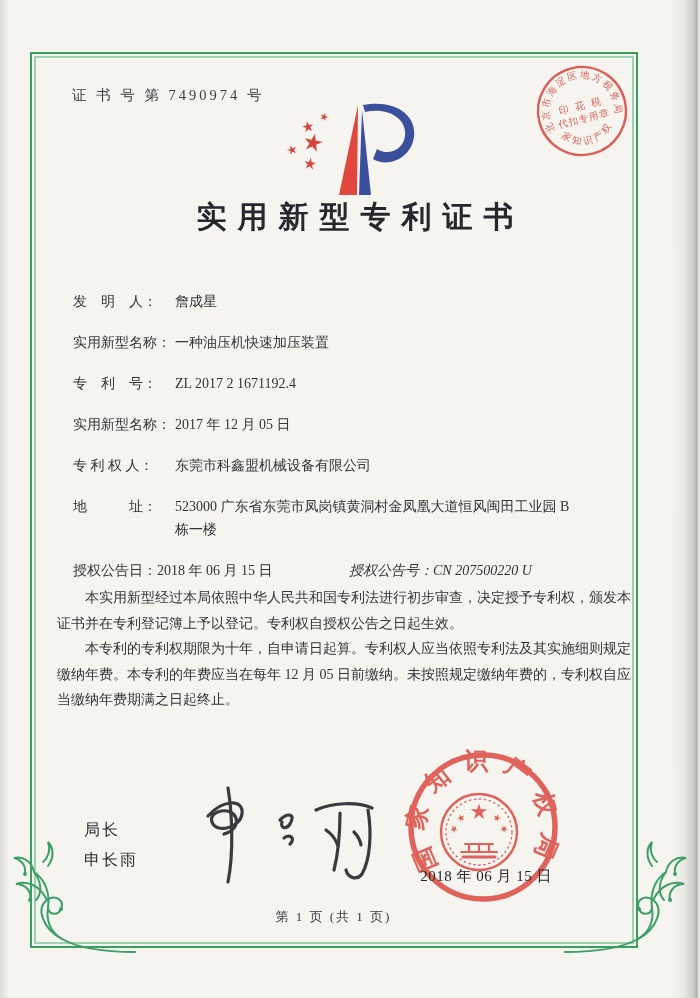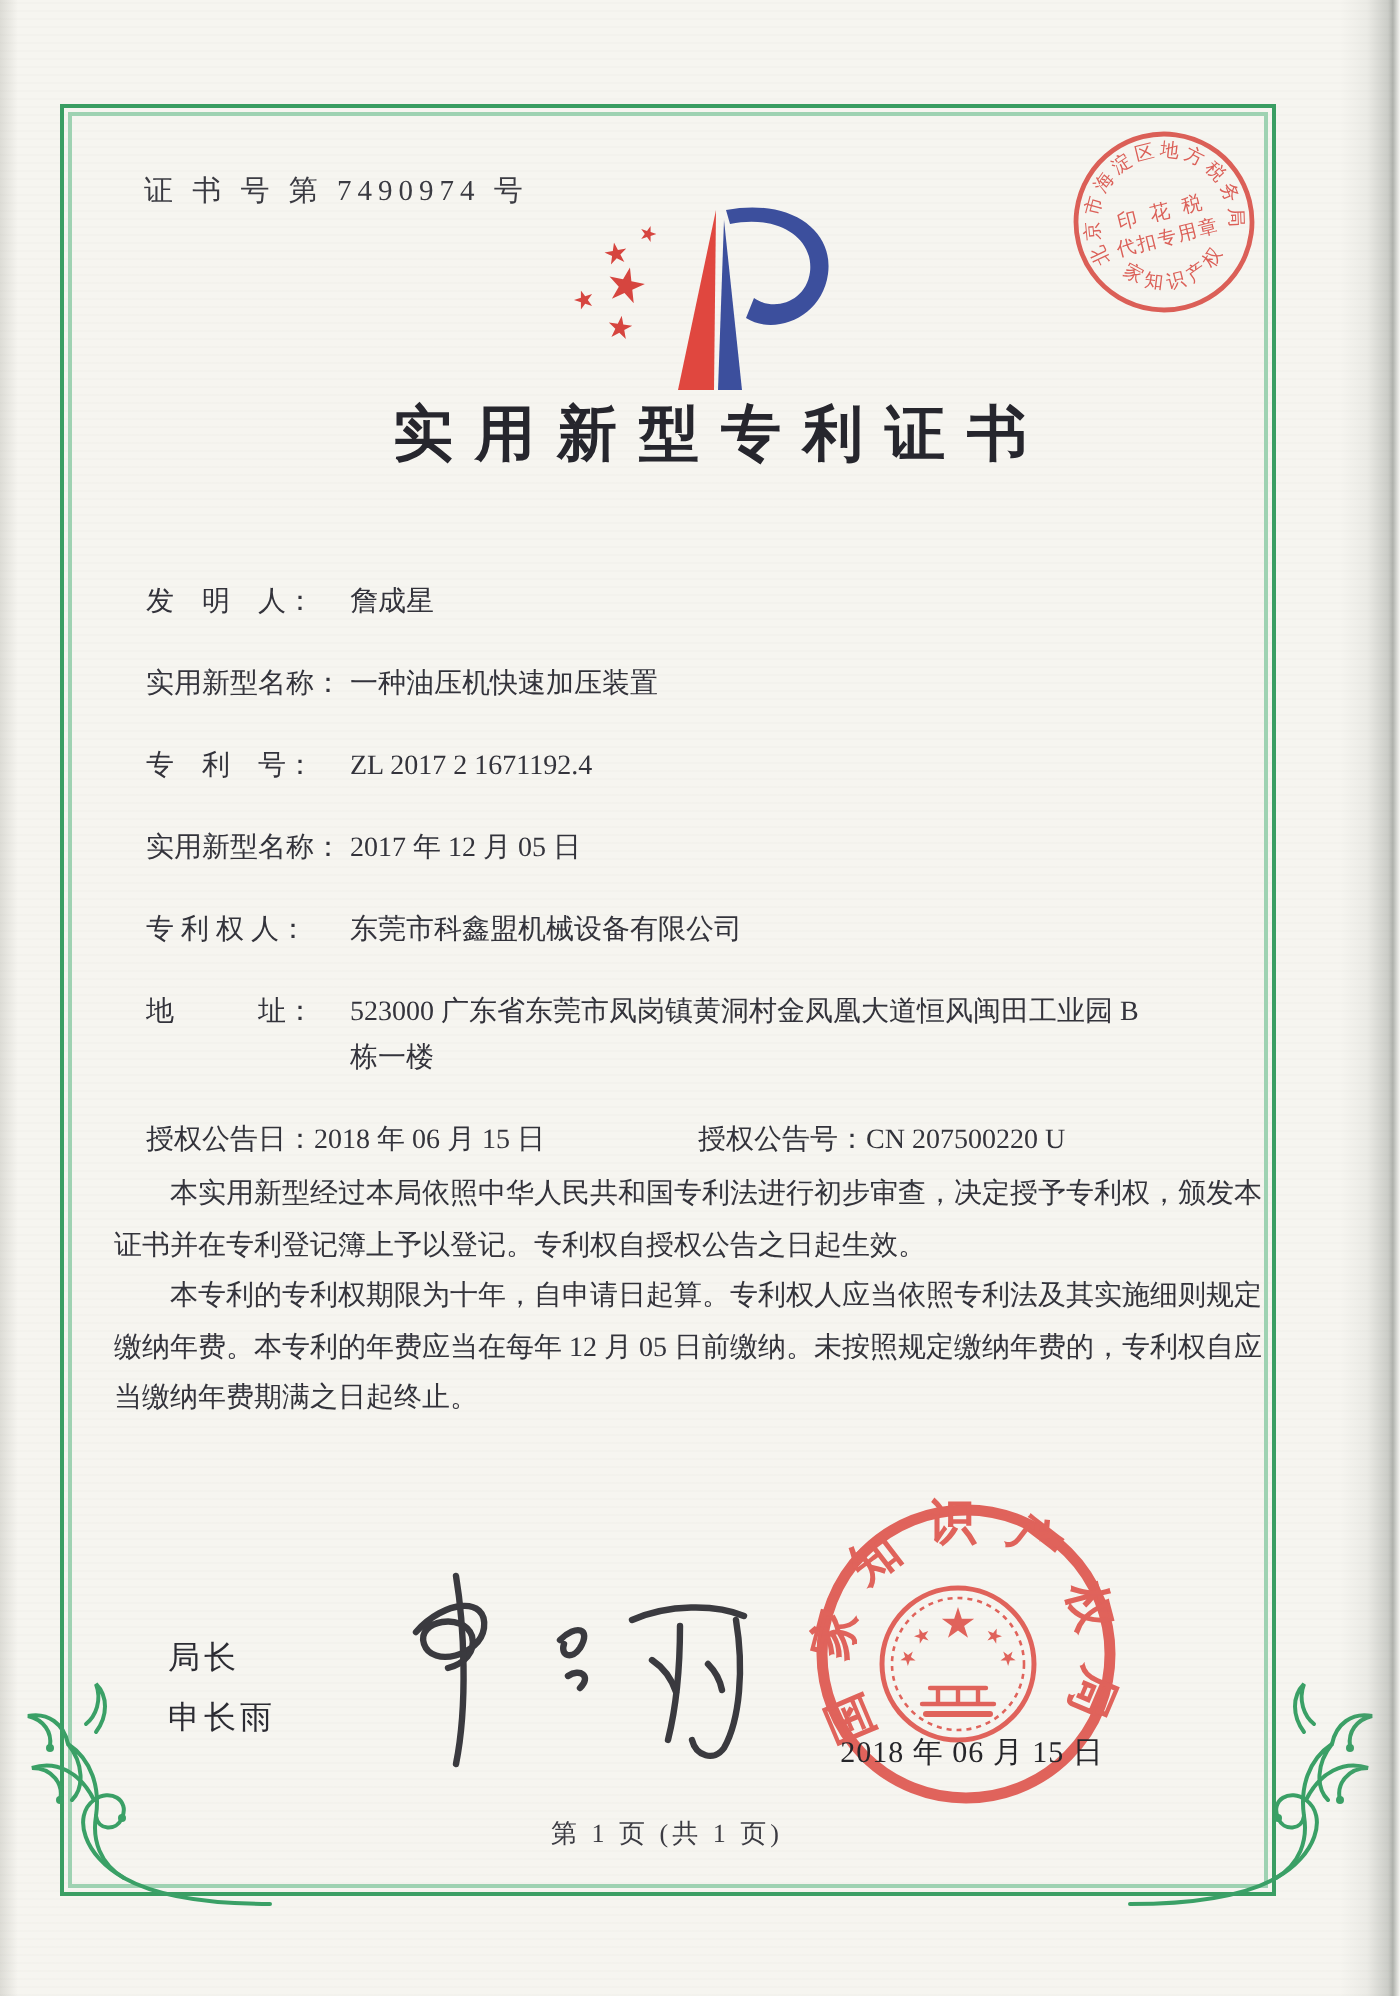--- a/index.html
+++ b/index.html
@@ -46,21 +46,21 @@
   }
   .fields{
     position:absolute;left:73px;top:290px;width:556px;
     font-size:14px;line-height:23px;color:#33333b;
   }
   .field-row{display:flex;margin-bottom:18px;}
   .field-label{flex:0 0 102px;white-space:pre;}
   .field-value{flex:1;max-width:408px;}
   .grant-row{display:flex;margin-bottom:12px;}
   .grant-left{flex:0 0 276px;white-space:pre;}
-  .grant-right{white-space:pre;}
+  .grant-right{white-space:pre;font-style:italic;}
   .paras{
     position:absolute;left:57px;top:585px;width:574px;
     font-size:14px;line-height:25.5px;text-align:justify;color:#33333b;
   }
   .paras p{text-indent:2em;margin:0;}
   .signoff{
     position:absolute;left:84px;top:815px;
     font-size:16px;line-height:30px;color:#2c2c33;letter-spacing:2px;font-family:Liberation Serif, serif;
   }
   .signature{position:absolute;left:178px;top:782px;}

